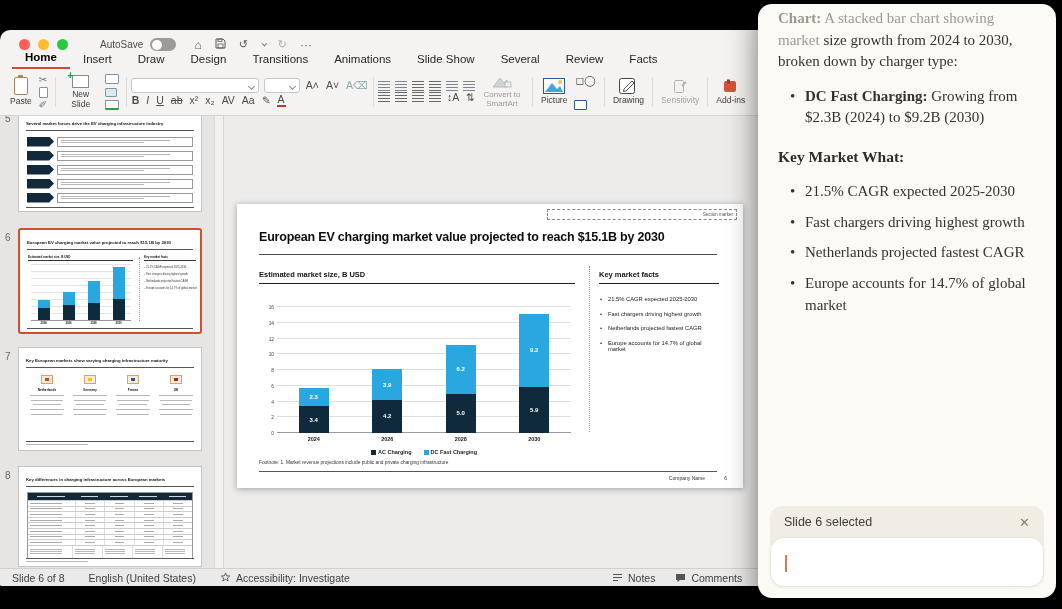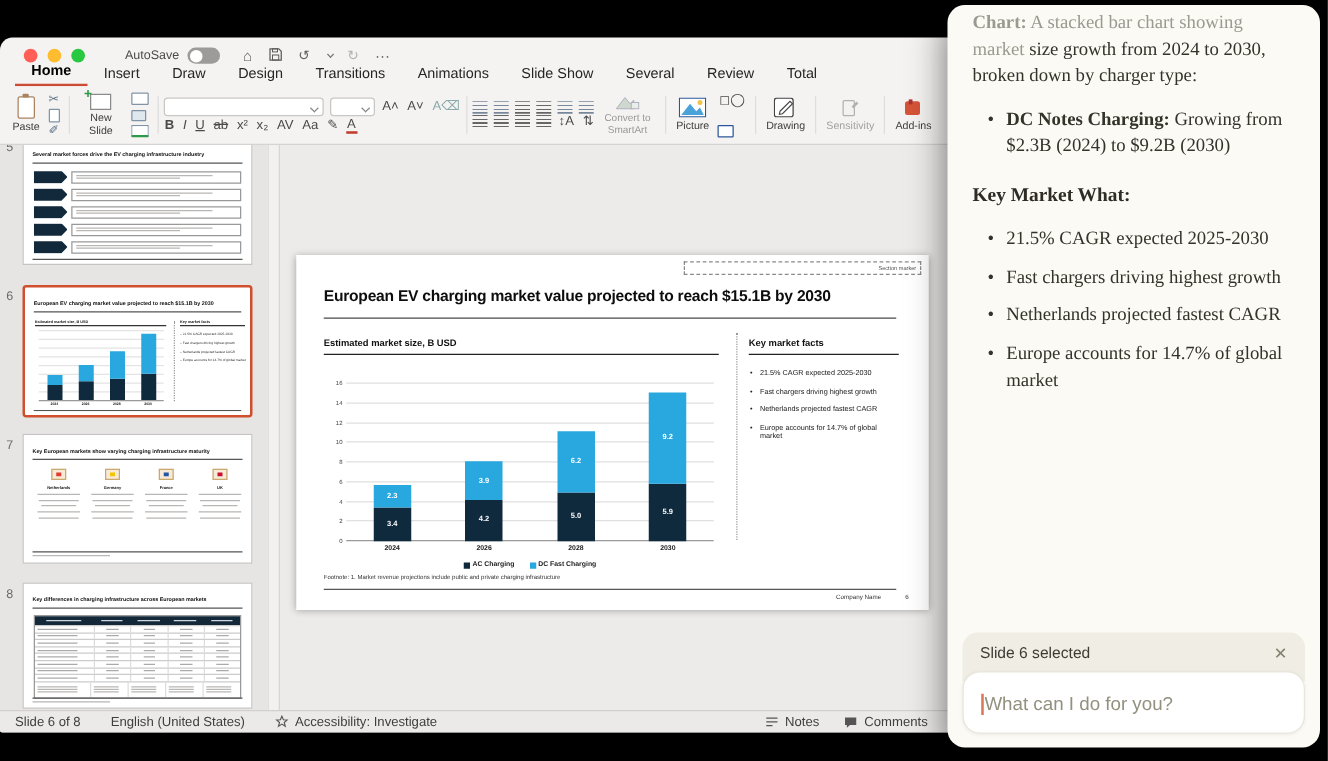--- a/index.html
+++ b/index.html
@@ -160,21 +160,21 @@
     <div class="tabrow" id="tab-row">
         <div class="tab active">Home</div>
         <div class="tab">Insert</div>
         <div class="tab">Draw</div>
         <div class="tab">Design</div>
         <div class="tab">Transitions</div>
         <div class="tab">Animations</div>
         <div class="tab">Slide Show</div>
         <div class="tab">Several</div>
         <div class="tab">Review</div>
-        <div class="tab">Total</div>
+        <div class="tab">Facts</div>
       </div>
 
     <div class="ribbon">
       <div class="rgroup">
         <div class="bigbtn">
           <span class="clip"></span>
           <span>Paste</span>
         </div>
         <div class="smcol">
           <span class="gly">✂</span>
@@ -744,37 +744,36 @@
           </span>
       </span>
     </div>
   </div>
 
   <div class="apanel">
 
     <div class="amsg">
       <p class="lead"><span class="b faded">Chart:</span><span class="faded"> A stacked bar chart showing market</span><span> size growth from 2024 to 2030, broken down by charger type:</span></p>
       <ul id="a-bullets">
-          <li><span class="b">DC Notes Charging:</span><span> Growing from $2.3B (2024) to $9.2B (2030)</span></li>
+          <li><span class="b">DC Fast Charging:</span><span> Growing from $2.3B (2024) to $9.2B (2030)</span></li>
         </ul>
       <h3>Key Market What:</h3>
       <ul id="a-facts">
           <li>21.5% CAGR expected 2025-2030</li>
           <li>Fast chargers driving highest growth</li>
           <li>Netherlands projected fastest CAGR</li>
           <li>Europe accounts for 14.7% of global market</li>
         </ul>
     </div>
 
     <div class="composer">
       <div class="chip">
         <span>Slide 6 selected</span>
         <span class="chip-x">✕</span>
       </div>
       <div class="card">
         <div class="inrow">
           <span class="caret"></span>
-          <input class="query" type="text" placeholder="What can I do for you?" style="">
         </div>
       </div>
     </div>
   </div>
 </div>
 
 </body></html>

